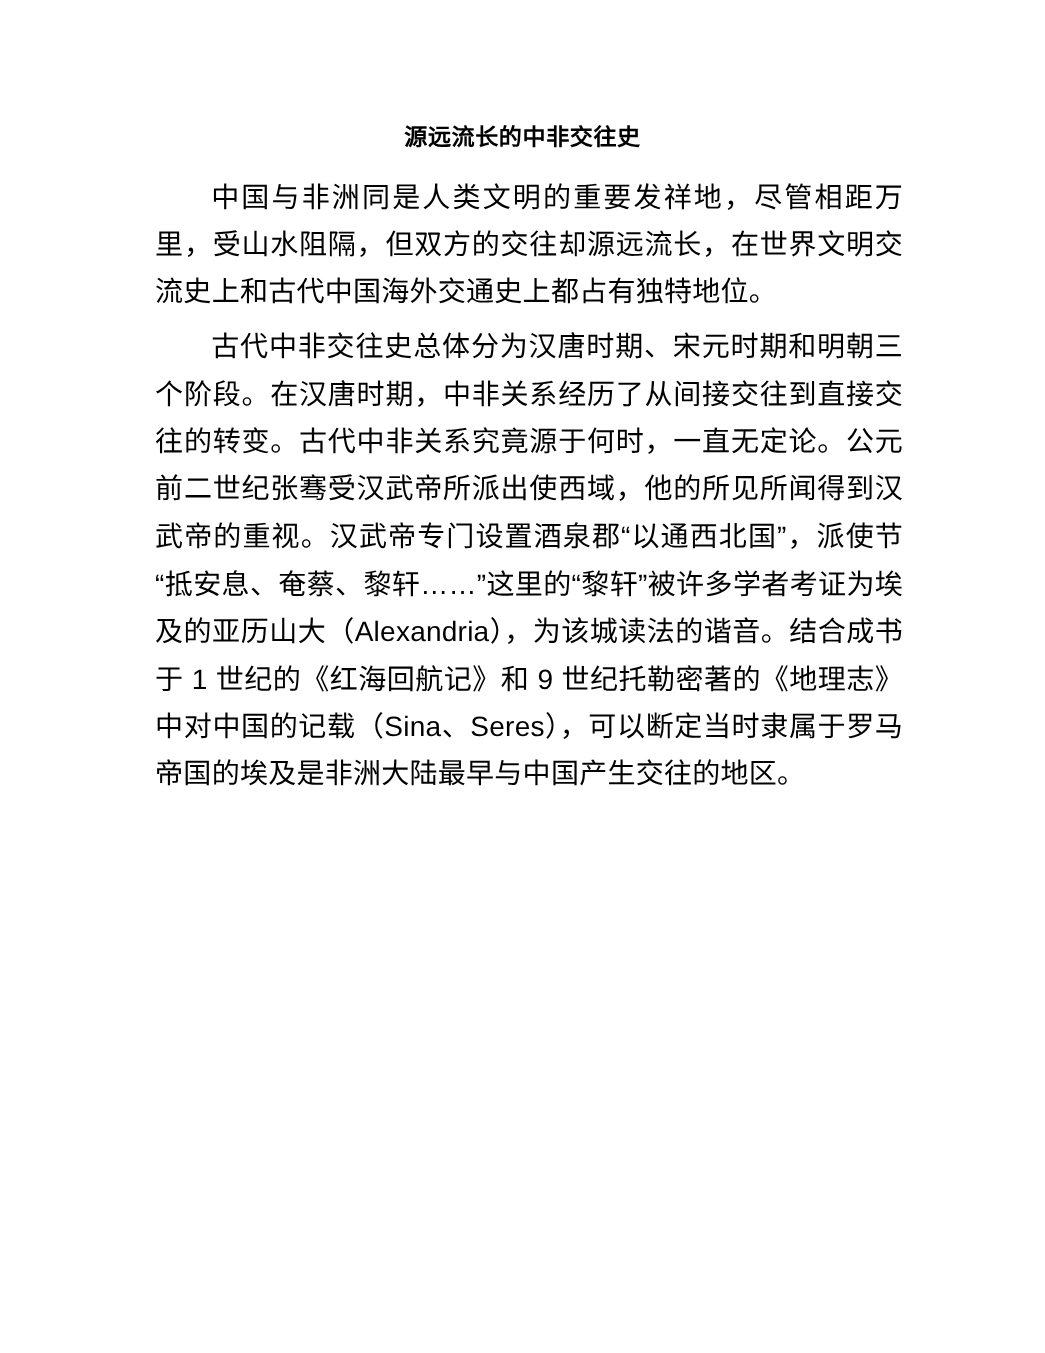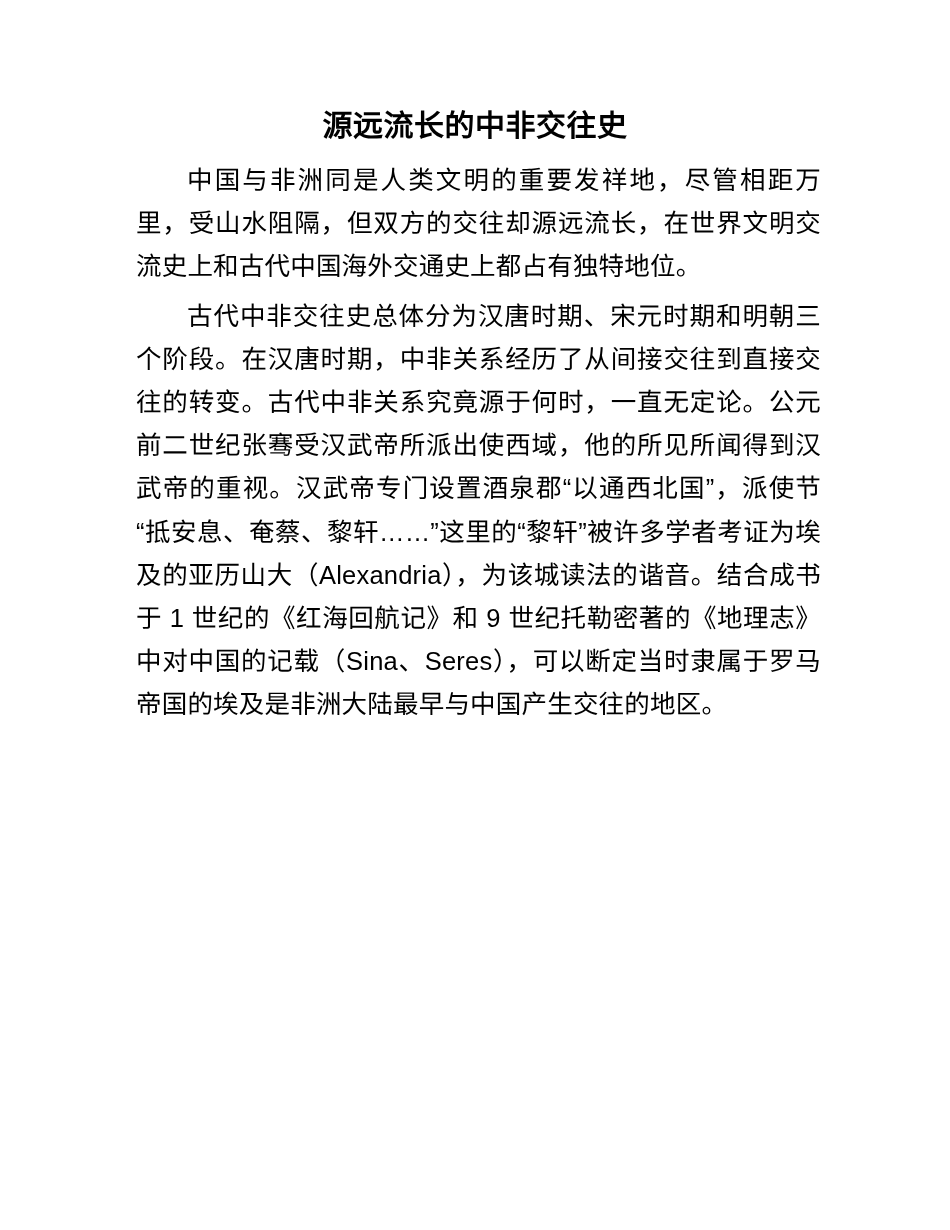--- a/index.html
+++ b/index.html
@@ -23,36 +23,36 @@
   }
 
   .content {
     position: absolute;
     left: 129px;
     top: 104px;
     width: 692px;
   }
 
   .doc-title {
-    font-size: 30px;
+    font-size: 21px;
     font-weight: bold;
     line-height: 43px;
     text-align: center;
     letter-spacing: 0.5px;
     margin: 0 0 12px 0;
     color: #000000;
   }
 
   .para {
     font-size: 25.5px;
     line-height: 43.2px;
     text-align: justify;
     text-align-last: left;
     text-justify: inter-character;
-    margin: 0 0 6px 7px;
+    margin: 0 0 6px 12px;
     text-indent: 2em;
     color: #000000;
     word-break: break-all;
     letter-spacing: 0.2px;
   }
 
   .para:last-child {
     margin-bottom: 0;
   }
 </style>

